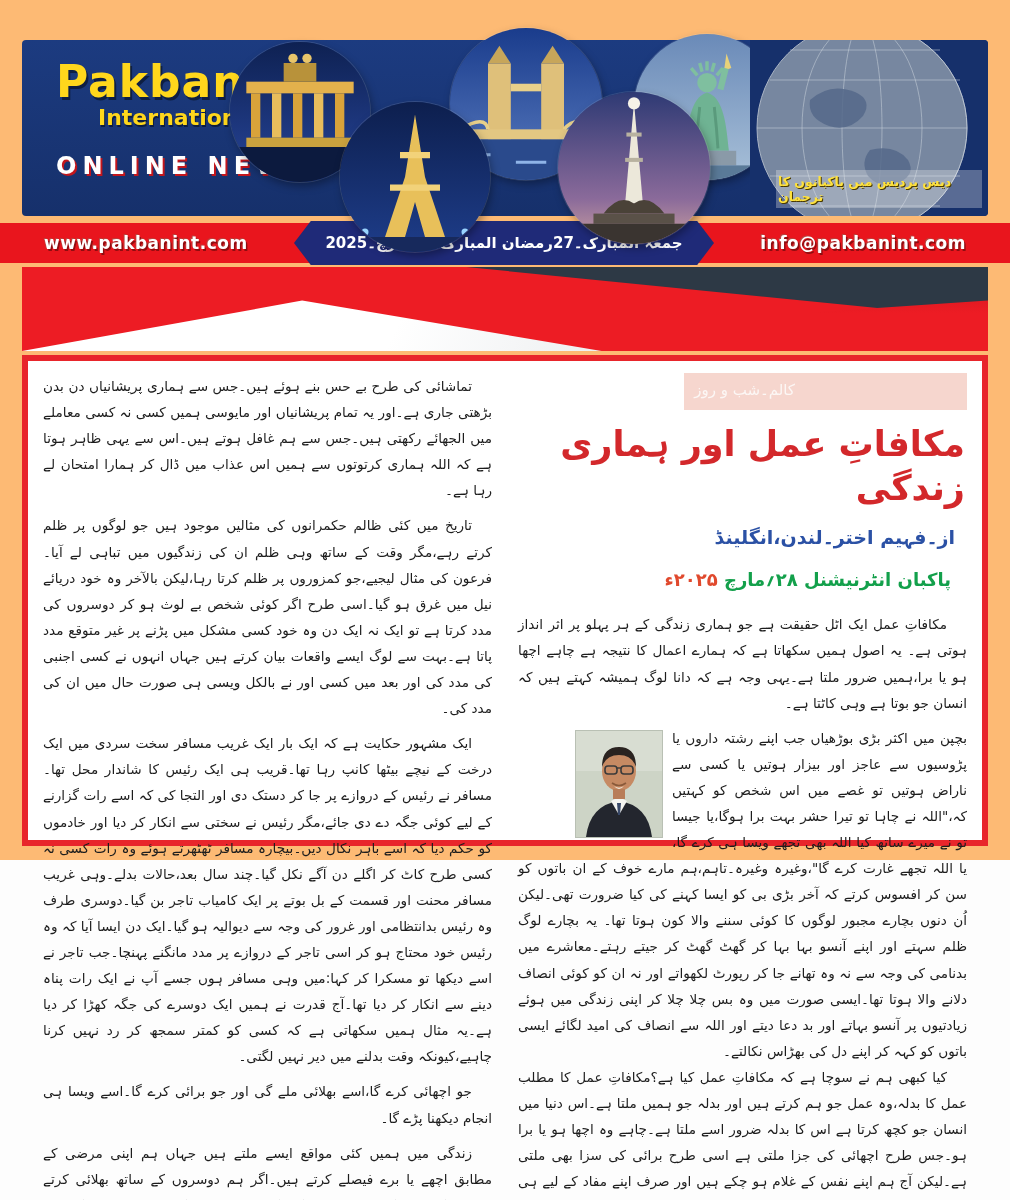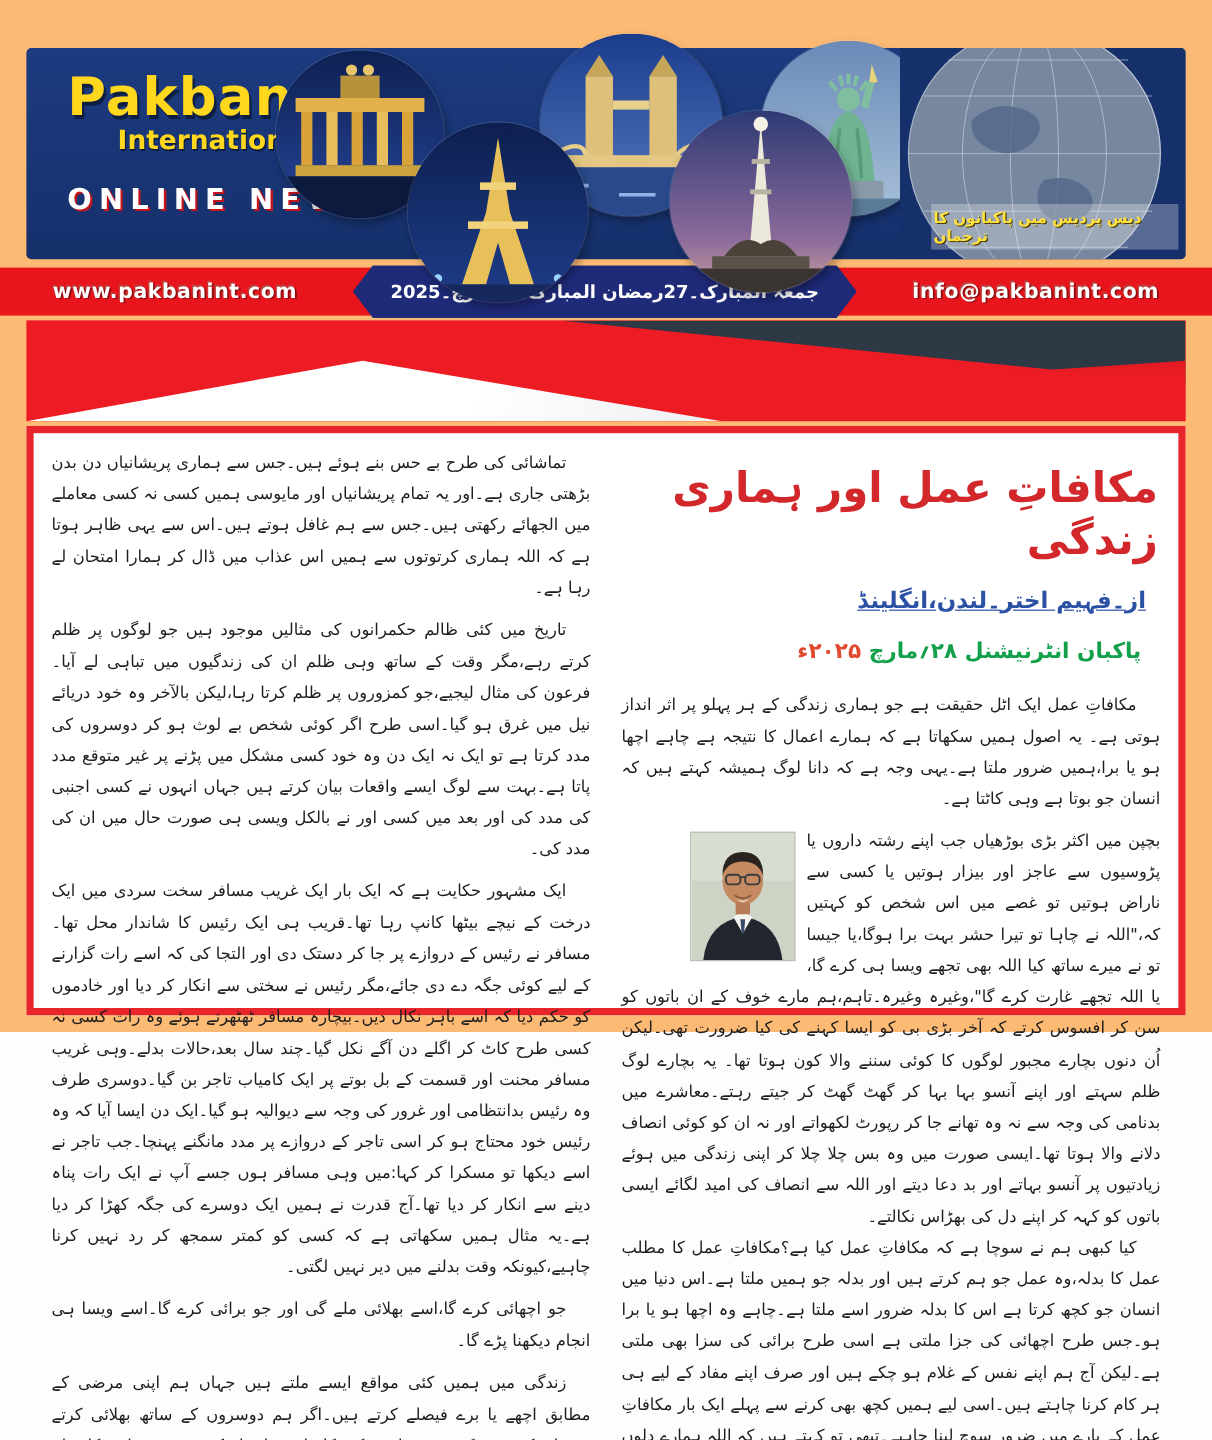--- a/index.html
+++ b/index.html
@@ -36,21 +36,21 @@
   .banner-dark{position:absolute;inset:0;background:#2d3945;clip-path:polygon(46% 0,100% 0,100% 62%);}
   .banner-red2{position:absolute;inset:0;background:linear-gradient(180deg,#c8141b,#ed1c24 55%);clip-path:polygon(22% 100%,100% 40%,100% 100%,0 100%);}
   .banner-white{position:absolute;inset:0;background:linear-gradient(115deg,#ffffff 40%,#cfd4d8);clip-path:polygon(0 100%,29% 40%,60% 100%);}
 
   
   .frame{position:absolute;top:355px;left:22px;right:22px;bottom:14px;border:6px solid #e8252b;background:#ffffff;padding:12px 15px 16px;box-sizing:border-box;display:flex;gap:26px;direction:rtl;}
   .col{flex:1;min-width:0;font-size:13.6px;line-height:1.92;color:#1d1d1d;text-align:justify;}
   .col p{margin:0 0 9px;text-indent:20px;}
   .col-label{background:#f6d6ce;color:#fcf7f5;font-size:15px;width:63%;margin-left:auto;padding:3px 28px 5px 10px;box-sizing:border-box;text-align:left;direction:rtl;}
   .headline{color:#d3282b;font-size:35px;font-weight:bold;text-align:right;line-height:1.25;margin:13px 2px 9px 0;}
-  .byline{color:#2b51a5;font-size:19px;font-weight:bold;text-decoration:underline;text-align:right;padding-left:14px;text-align:right;padding-right:12px;}
+  .byline{color:#2b51a5;font-size:19px;font-weight:bold;text-align:right;padding-left:14px;text-align:right;padding-right:12px;}
   .dateline{color:#13a04b;font-size:18px;font-weight:bold;text-align:right;padding-right:16px;margin:7px 0 14px;}
   .dateline .year{color:#e0492d;}
   .author-photo{float:left;width:86px;height:106px;margin:6px 10px 4px 58px;box-shadow:0 0 0 1px #b9c0b4;}
   .author-photo svg{display:block;width:100%;height:100%;}
 </style>
 </head>
 <body>
 
 <div class="page">
 
@@ -181,20 +181,21 @@
 
   <div class="banner">
     <div class="banner-dark"></div>
     <div class="banner-red2"></div>
     <div class="banner-white"></div>
   </div>
 
   <div class="frame">
 
     <div class="col">
+      <div class="col-label">کالم۔شب و روز</div>
       <div class="headline">مکافاتِ عمل اور ہماری زندگی</div>
       <div class="byline">از۔فہیم اختر۔لندن،انگلینڈ</div>
       <div class="dateline">
         <span>پاکبان انٹرنیشنل ۲۸؍مارچ</span>
         <span class="year">۲۰۲۵ء</span>
       </div>
       <p>مکافاتِ عمل ایک اٹل حقیقت ہے جو ہماری زندگی کے ہر پہلو پر اثر انداز ہوتی ہے۔ یہ اصول ہمیں سکھاتا ہے کہ ہمارے اعمال کا نتیجہ ہے چاہے اچھا ہو یا برا،ہمیں ضرور ملتا ہے۔یہی وجہ ہے کہ دانا لوگ ہمیشہ کہتے ہیں کہ انسان جو بوتا ہے وہی کاٹتا ہے۔</p>
       <div>
         <span class="author-photo">
           <svg viewBox="0 0 86 106">

